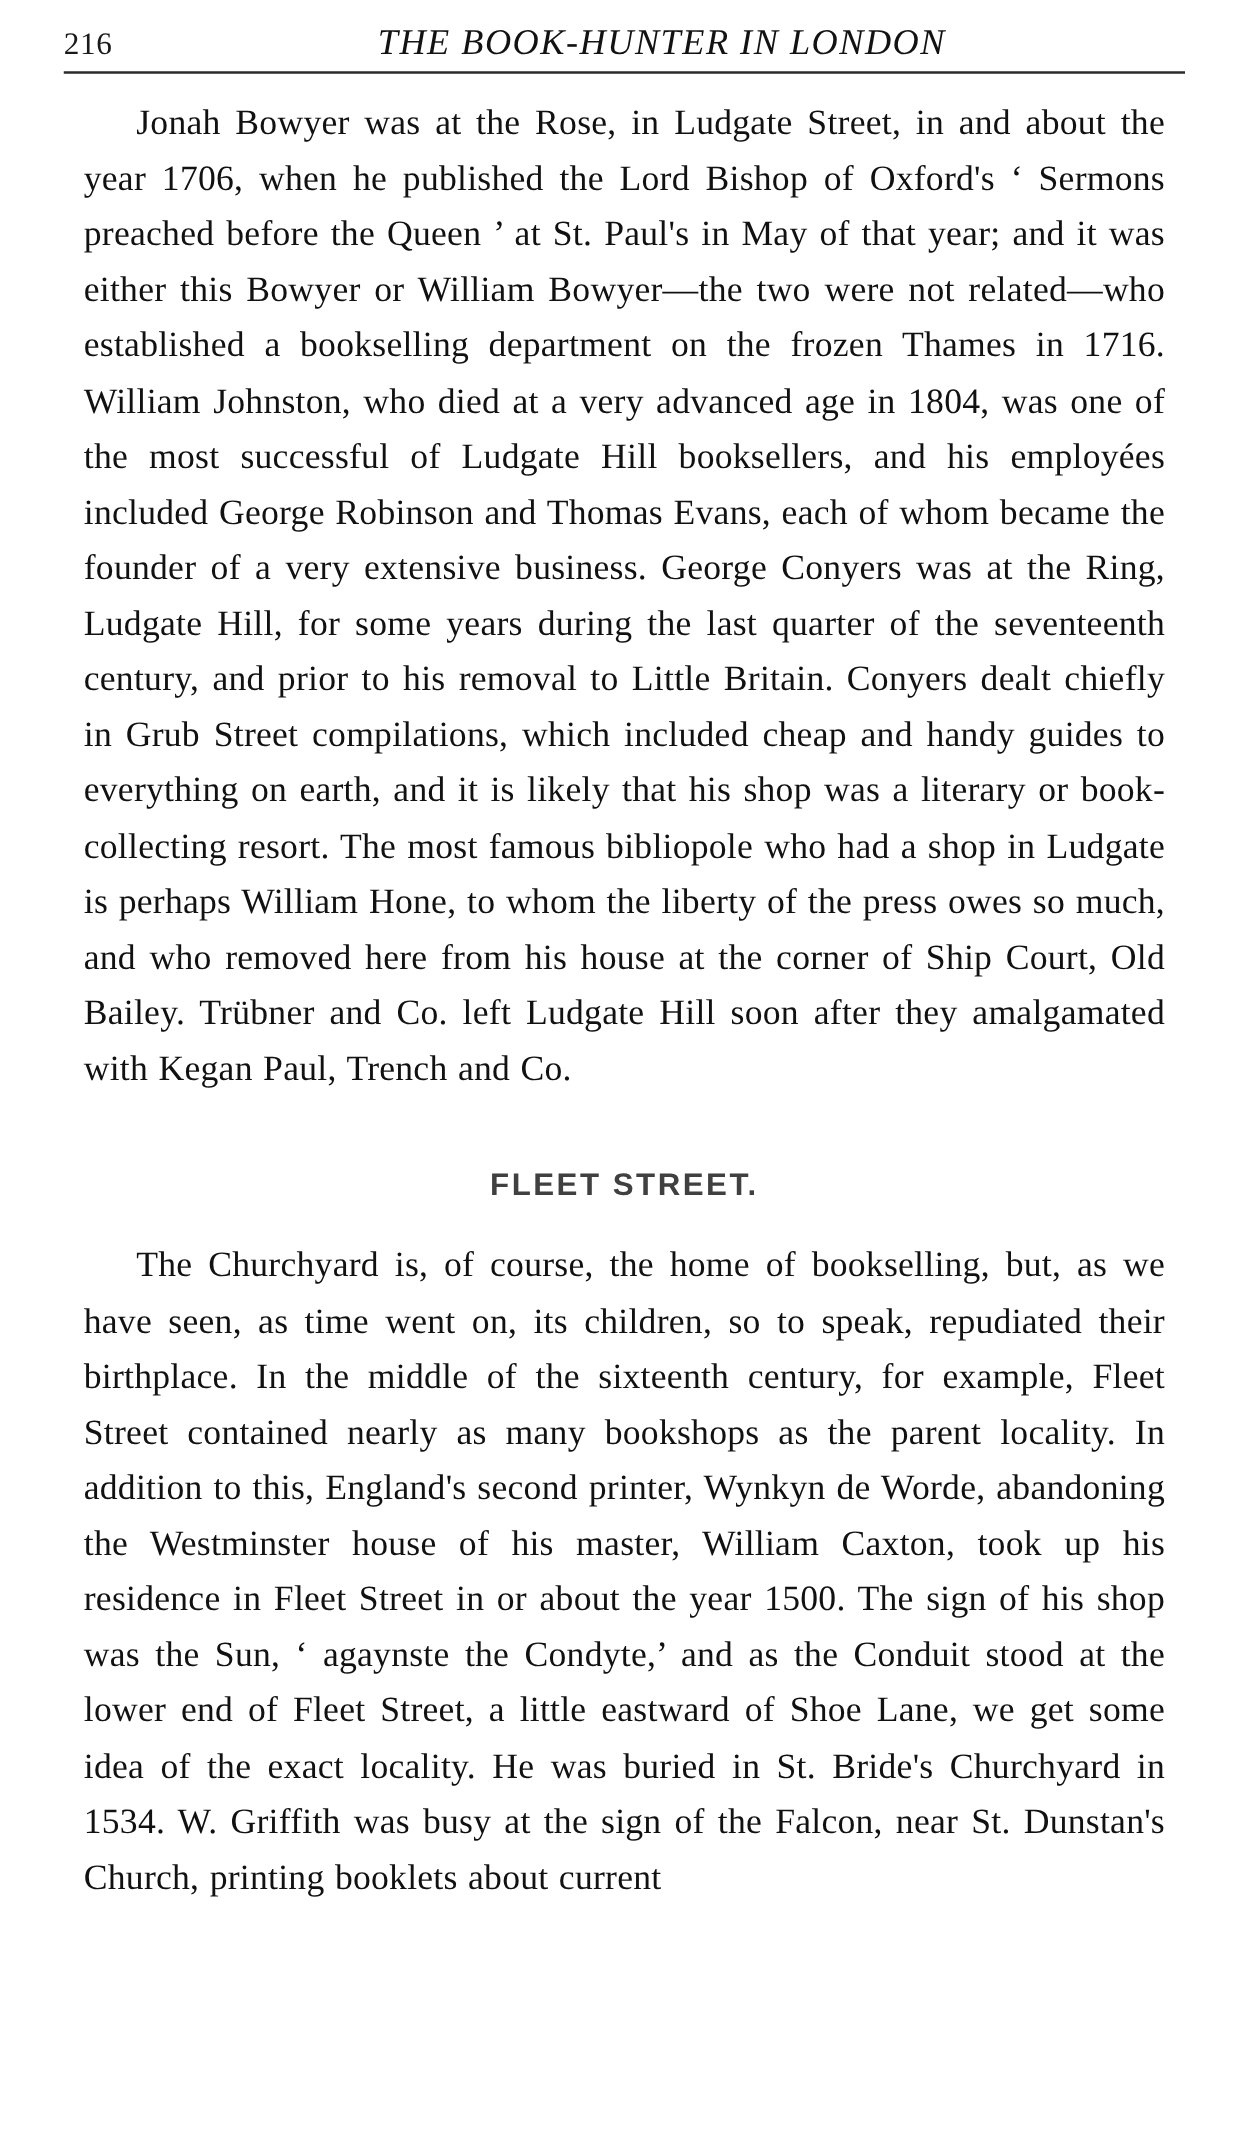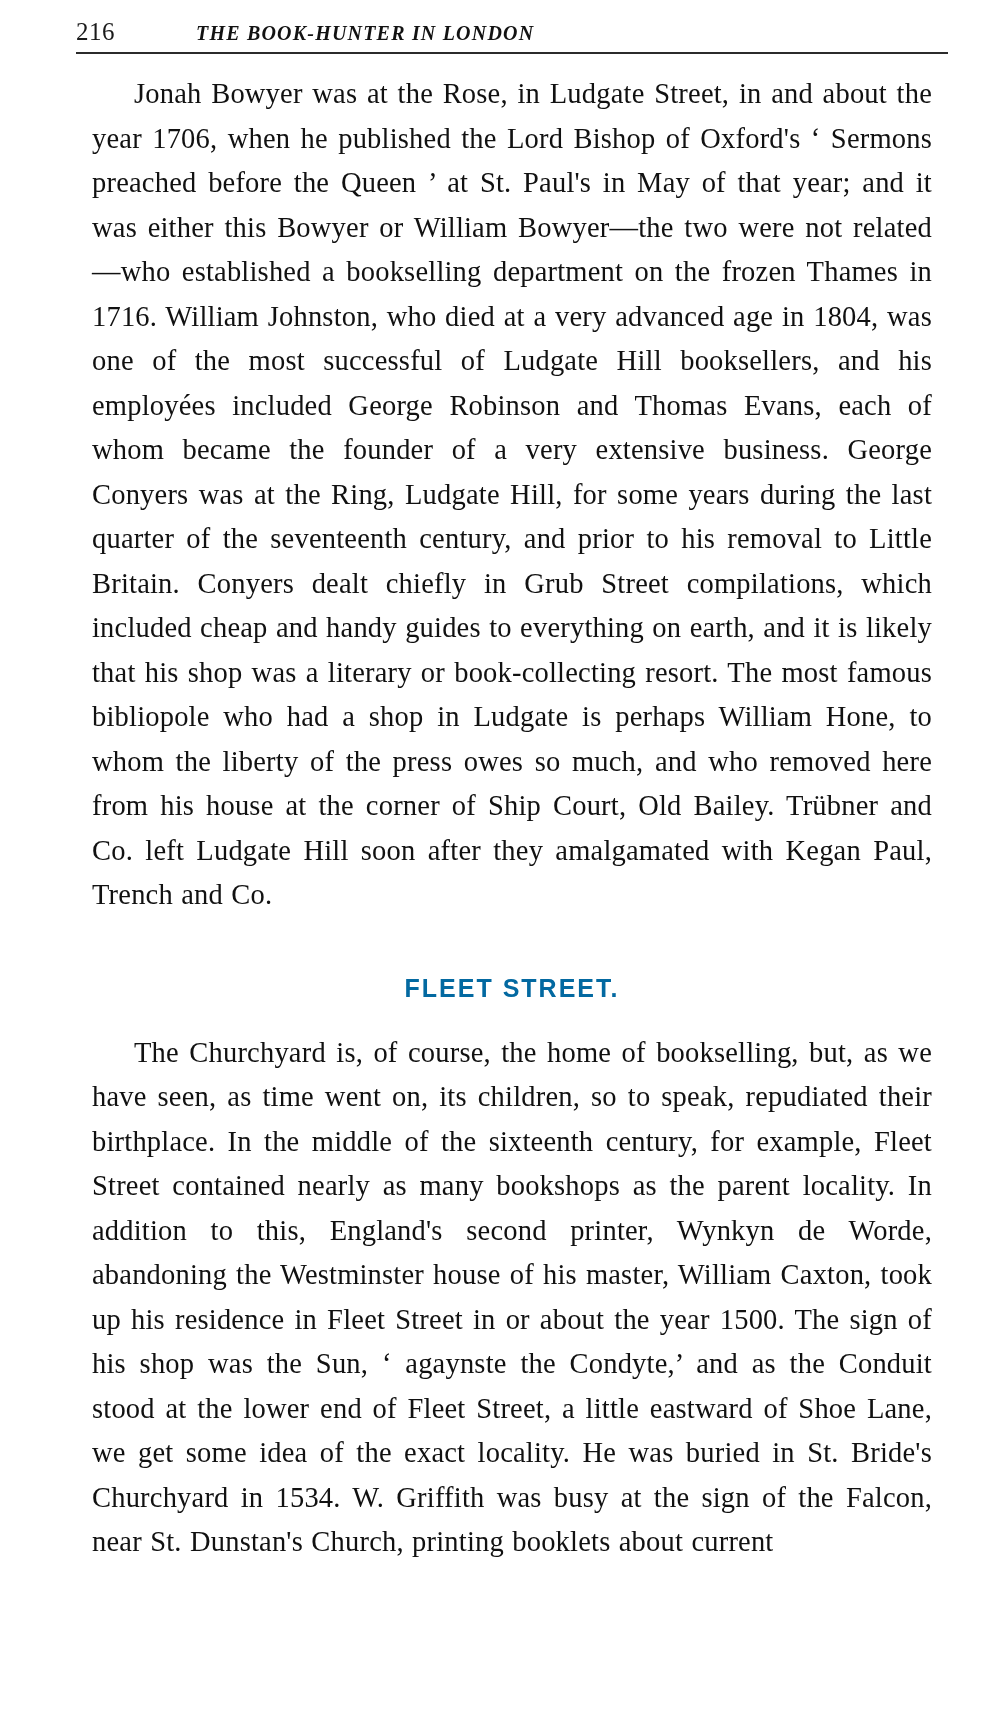--- a/index.html
+++ b/index.html
@@ -12,43 +12,43 @@
     height: 1713px;
     font-family: "Liberation Serif", serif;
     color: #1a1a1a;
     overflow: hidden;
   }
   .page {
     position: relative;
     width: 1000px;
     height: 1645px;
     box-sizing: border-box;
-    padding: 18px 52px 0 76px;
+    padding: 18px 52px 0 51px;
   }
   .running-head {
     display: flex;
     align-items: baseline;
     justify-content: flex-start;
     padding: 0 0 0 0;
     margin: 0 0 6px 0;
   }
   .folio {
     font-family: "Liberation Serif", serif;
     font-size: 25px;
     letter-spacing: 0.5px;
     color: #1a1a1a;
     width: 120px;
     flex: 0 0 120px;
   }
   .head-title {
     flex: 1 1 auto;
-    text-align: left;
+    text-align: center;
     font-style: italic;
-    font-weight: 700;
-    font-size: 20px;
+    font-weight: 400;
+    font-size: 29px;
     letter-spacing: 1.2px;
     color: #121212;
     padding-right: 60px;
     white-space: nowrap;
   }
   .rule {
     border: 0;
     border-top: 2px solid #2b2b2b;
     margin: 6px 0 18px 0;
     width: 100%;
@@ -66,21 +66,21 @@
   .body-text p.indent {
     text-indent: 42px;
   }
   .section-head {
     text-align: center;
     font-family: "Liberation Sans", sans-serif;
     font-weight: 700;
     font-size: 25px;
     letter-spacing: 2px;
     margin: 56px 0 28px 0;
-    color: #0369a1;
+    color: #404040;
   }
 </style>
 </head>
 <body>
 
 <div class="page">
 
   <div class="running-head">
     <div class="folio">216</div>
     <div class="head-title">THE BOOK-HUNTER IN LONDON</div>

